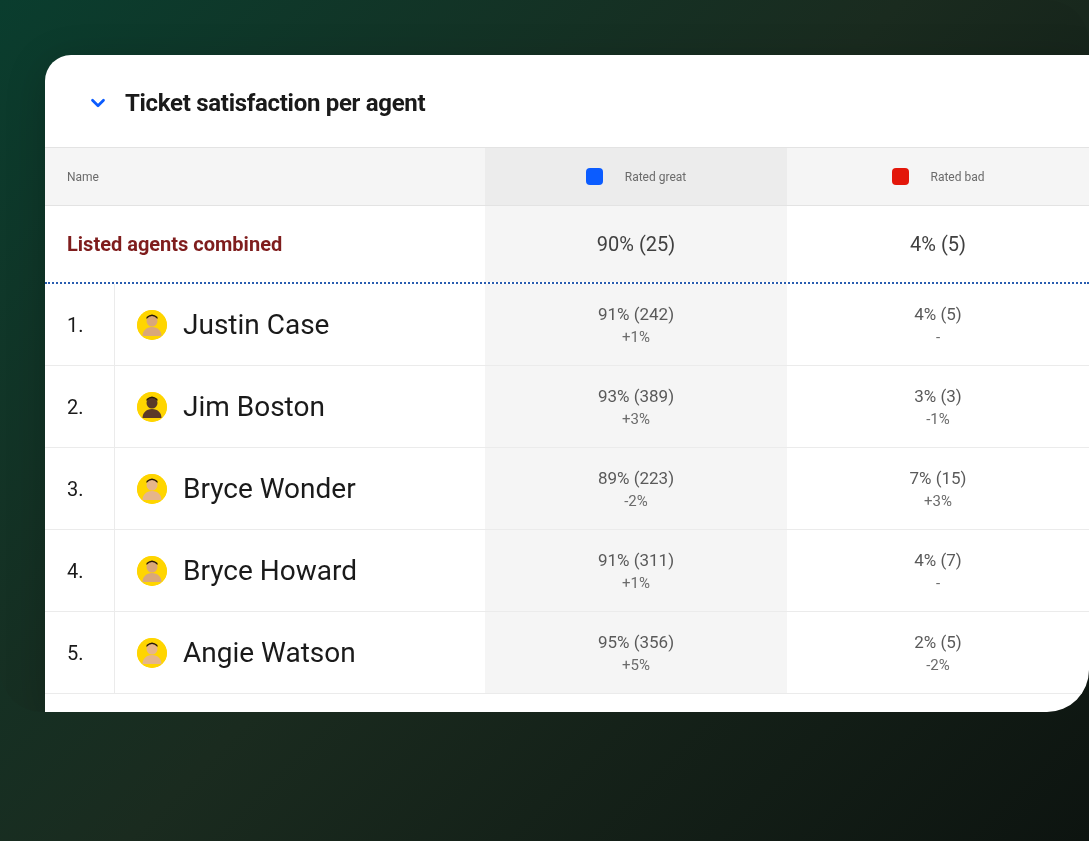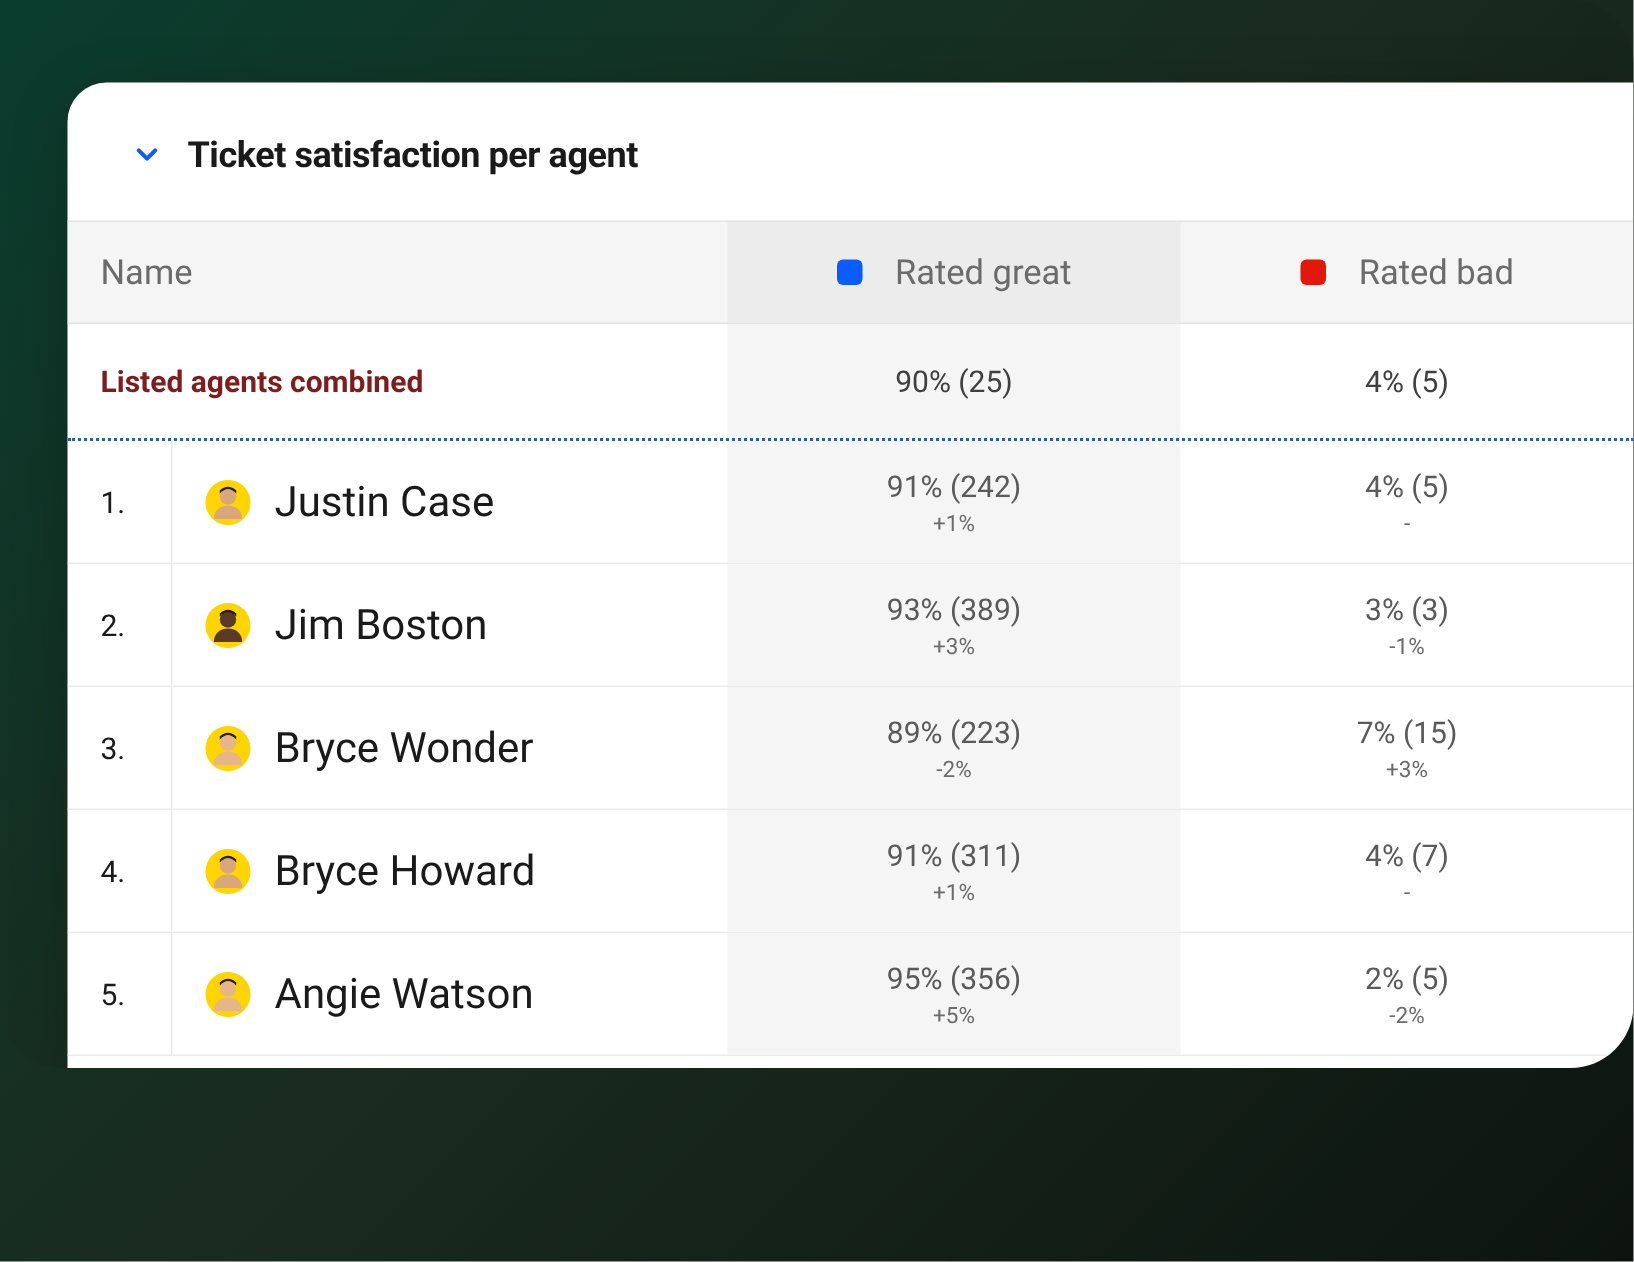--- a/index.html
+++ b/index.html
@@ -64,21 +64,21 @@
     }
     .table-header {
       display: grid;
       grid-template-columns: 440px 1fr 1fr;
       background: #f5f5f5;
       border-top: 1px solid #e3e3e3;
       border-bottom: 1px solid #e3e3e3;
     }
     .table-header .th {
       padding: 20px 22px;
-      font-size: 23px;
+      font-size: 12px;
       color: #6b6b6b;
       display: flex;
       align-items: center;
     }
     .table-header .th.center {
       justify-content: center;
       gap: 22px;
     }
     .th-shaded {
       background: #ececec;
@@ -158,21 +158,21 @@
     }
     .stat-cell {
       padding: 16px 22px;
       display: flex;
       flex-direction: column;
       align-items: center;
       justify-content: center;
       gap: 4px;
     }
     .stat-main {
-      font-size: 20px;
+      font-size: 17px;
       color: #5a5a5a;
     }
     .stat-delta {
       font-size: 15px;
       color: #6b6b6b;
     }
     .footer {
       padding: 18px 0;
       text-align: center;
     }

